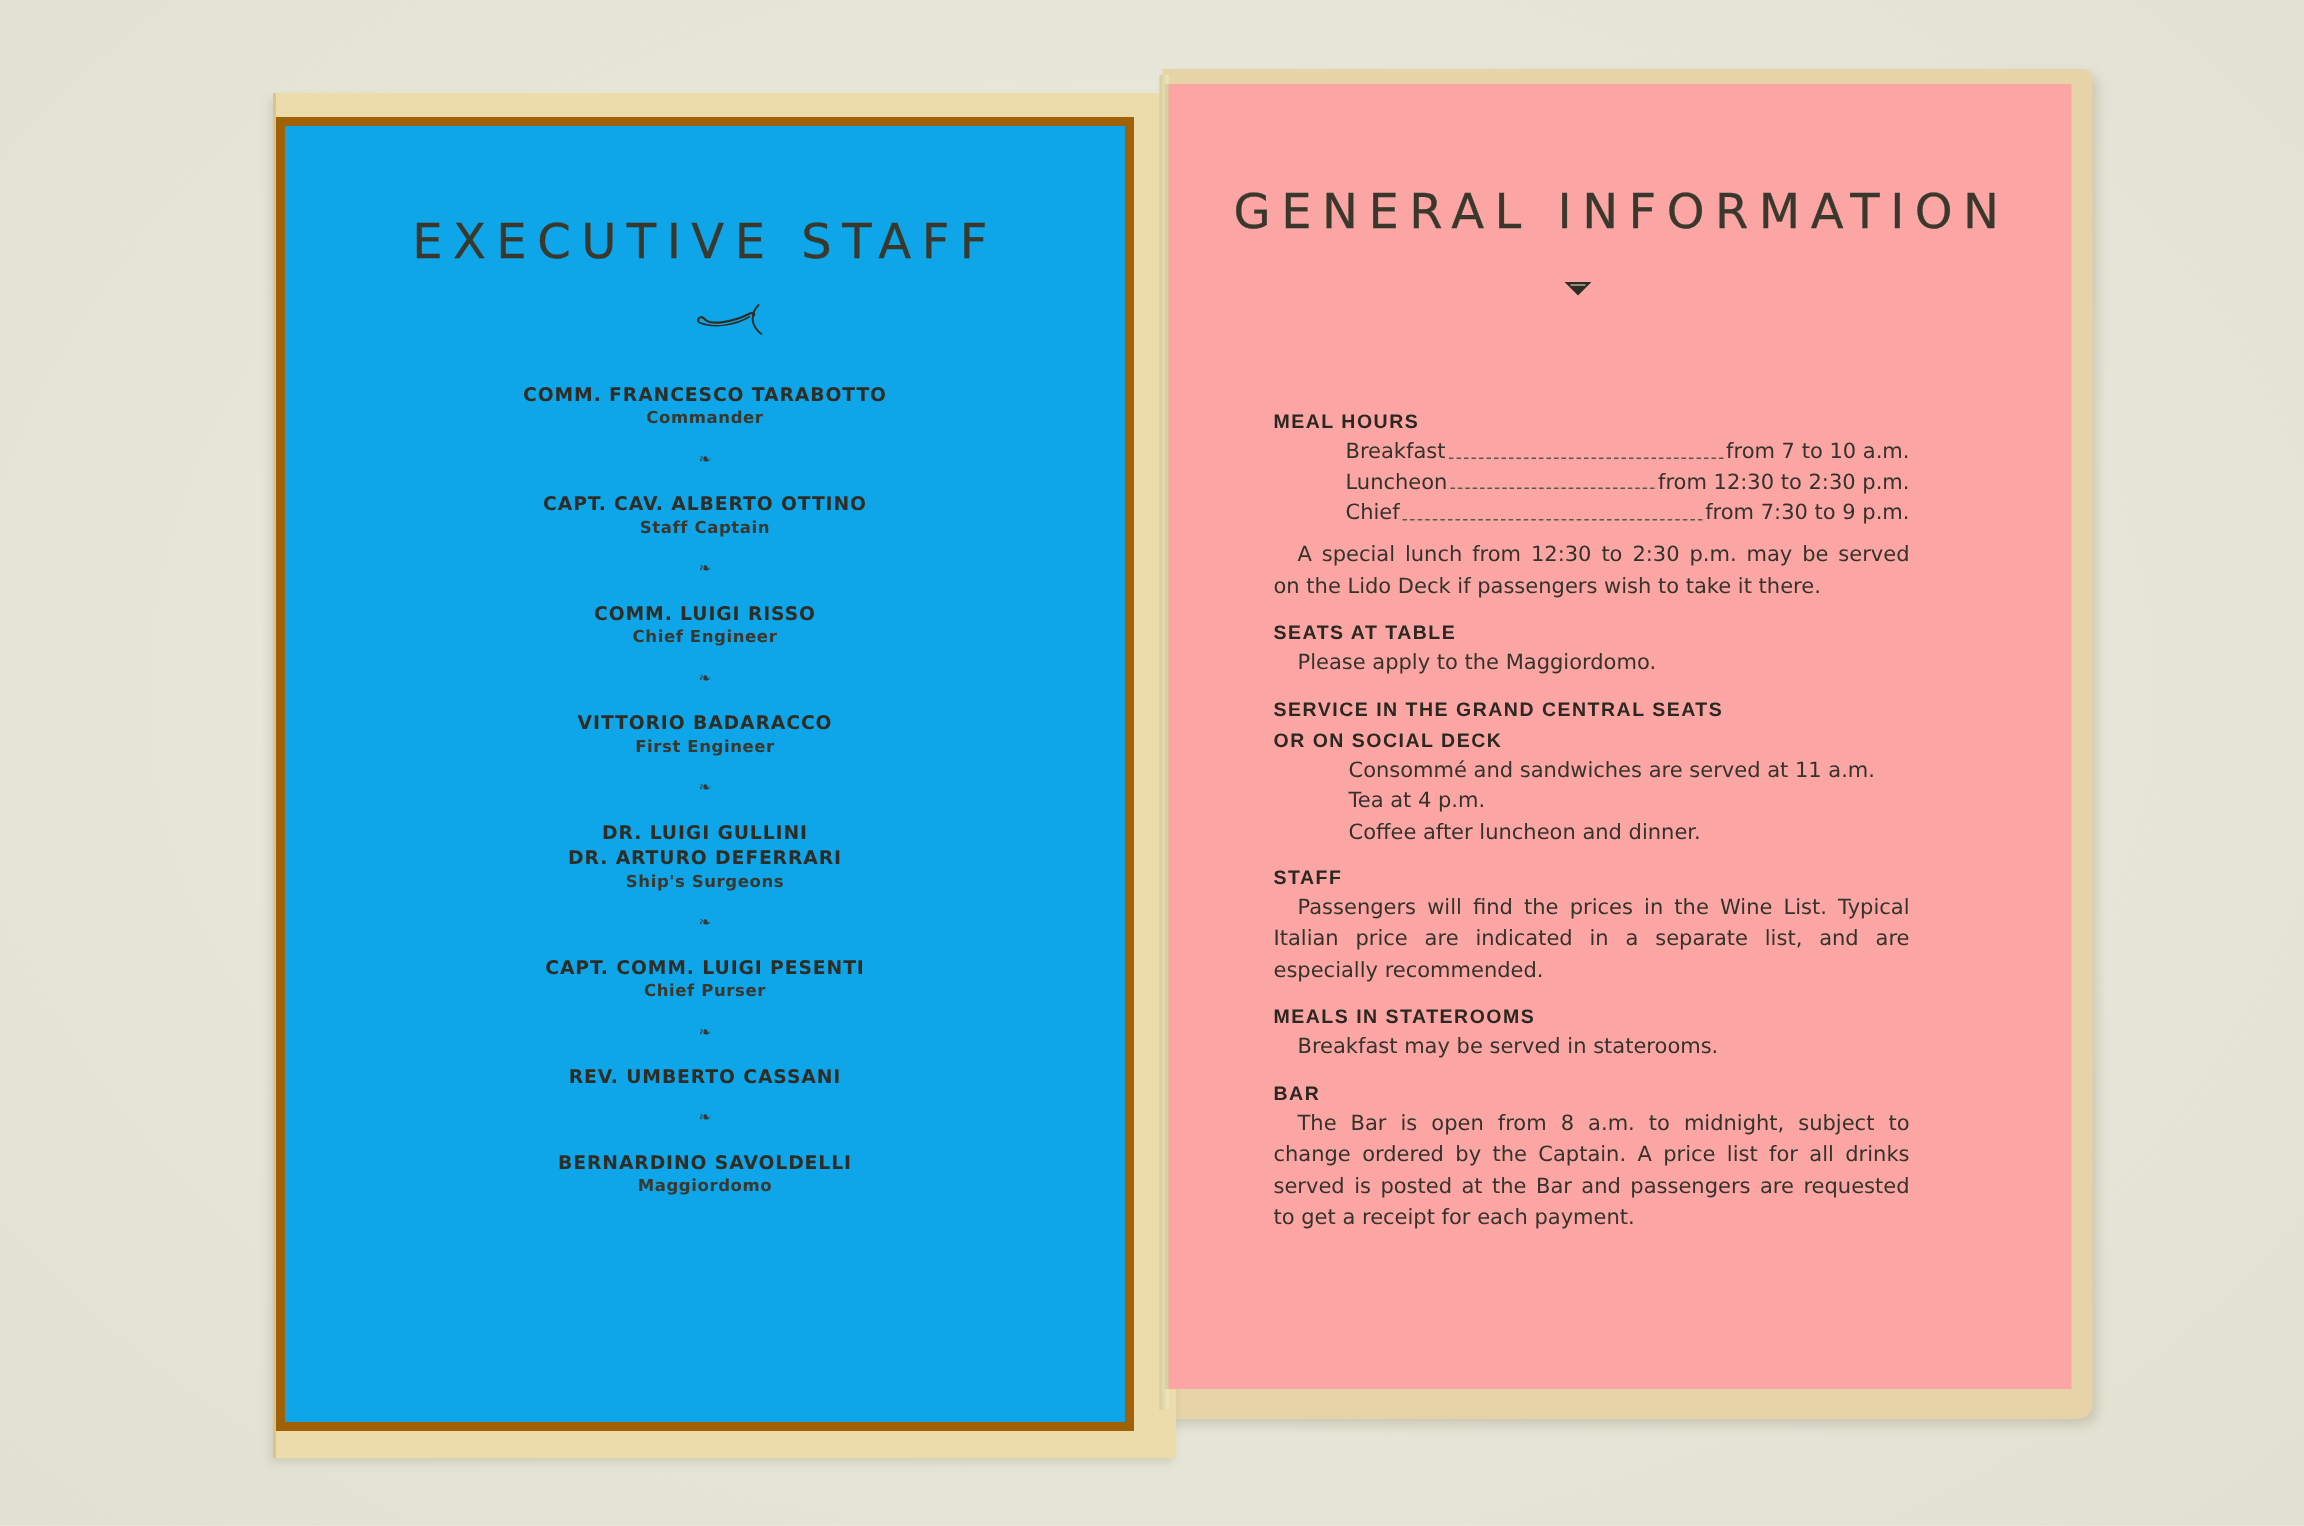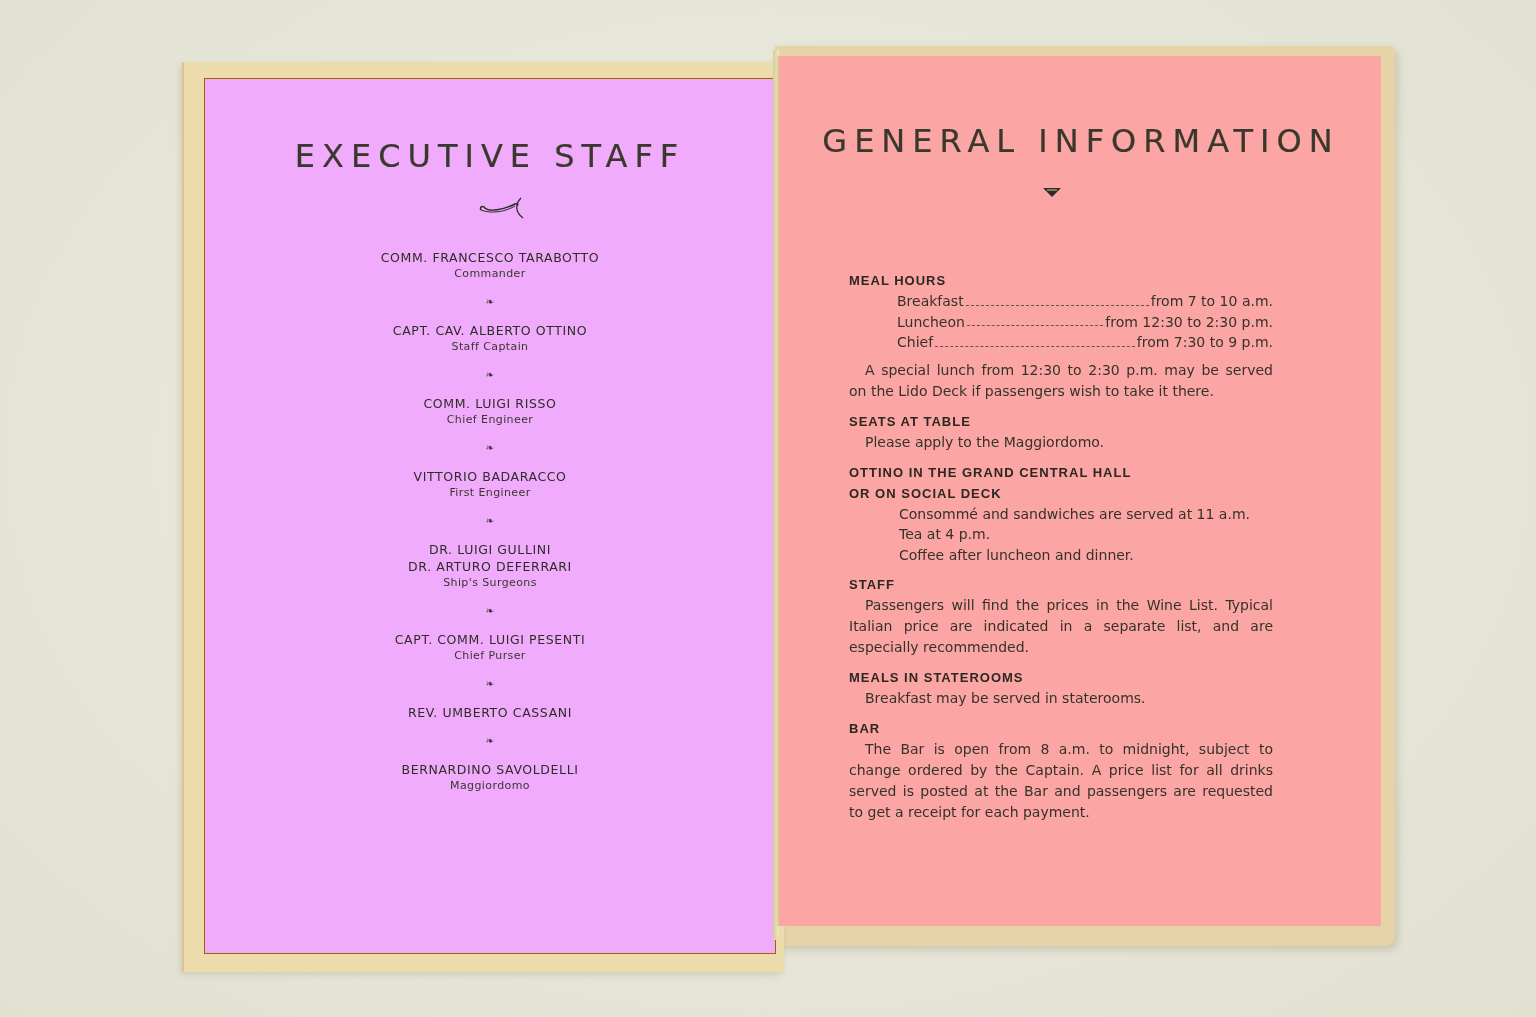--- a/index.html
+++ b/index.html
@@ -31,24 +31,24 @@
   .cover-right {
     position: absolute;
     left: 775px; top: 46px;
     width: 620px; height: 900px;
     background: #e6d3a8;
     border-radius: 0 6px 10px 0;
     box-shadow: 3px 4px 8px rgba(110,90,50,0.22);
   }
   .page-left {
     position: absolute;
-    left: 204px; top: 78px;
+    left: 184px; top: 78px;
     width: 572px; height: 876px;
-    background: #f0abfc;
-    border: 1px solid #a16207;
+    background: #0ea5e9;
+    border: 6px solid #a16207;
     box-sizing: border-box;
   }
   .page-right {
     position: absolute;
     left: 777px; top: 56px;
     width: 604px; height: 870px;
     background: #fca5a5;
     box-sizing: border-box;
     border-left: 2px solid #d9cf9f;
   }
@@ -80,20 +80,21 @@
     width: 52px; height: 26px;
   }
   .staff-list {
     position: absolute;
     left: 0; width: 100%;
     top: 170px;
     text-align: center;
   }
   .staff-entry {
     margin: 0;
+    font-weight: bold;
   }
   .staff-name {
     font-size: 12.5px;
     letter-spacing: 0.6px;
     color: #2e2d25;
     line-height: 17px;
     display: block;
   }
   .staff-role {
     font-size: 11px;
@@ -258,21 +259,21 @@
       <span>from 7:30 to 9 p.m.</span>
     </div>
     <div class="gap-s"></div>
     <p class="para">A special lunch from 12:30 to 2:30 p.m. may be served on the Lido Deck if passengers wish to take it there.</p>
     <div class="gap-m"></div>
 
     <p class="section-head">SEATS AT TABLE</p>
     <p class="para">Please apply to the Maggiordomo.</p>
     <div class="gap-m"></div>
 
-    <p class="section-head">OTTINO IN THE GRAND CENTRAL HALL</p>
+    <p class="section-head">SERVICE IN THE GRAND CENTRAL SEATS</p>
     <p class="section-head">OR ON SOCIAL DECK</p>
     <span class="indent-line">Consommé and sandwiches are served at 11 a.m.</span>
     <span class="indent-line">Tea at 4 p.m.</span>
     <span class="indent-line">Coffee after luncheon and dinner.</span>
     <div class="gap-m"></div>
 
     <p class="section-head">STAFF</p>
     <p class="para">Passengers will find the prices in the Wine List. Typical Italian price are indicated in a separate list, and are especially recommended.</p>
     <div class="gap-m"></div>
 

